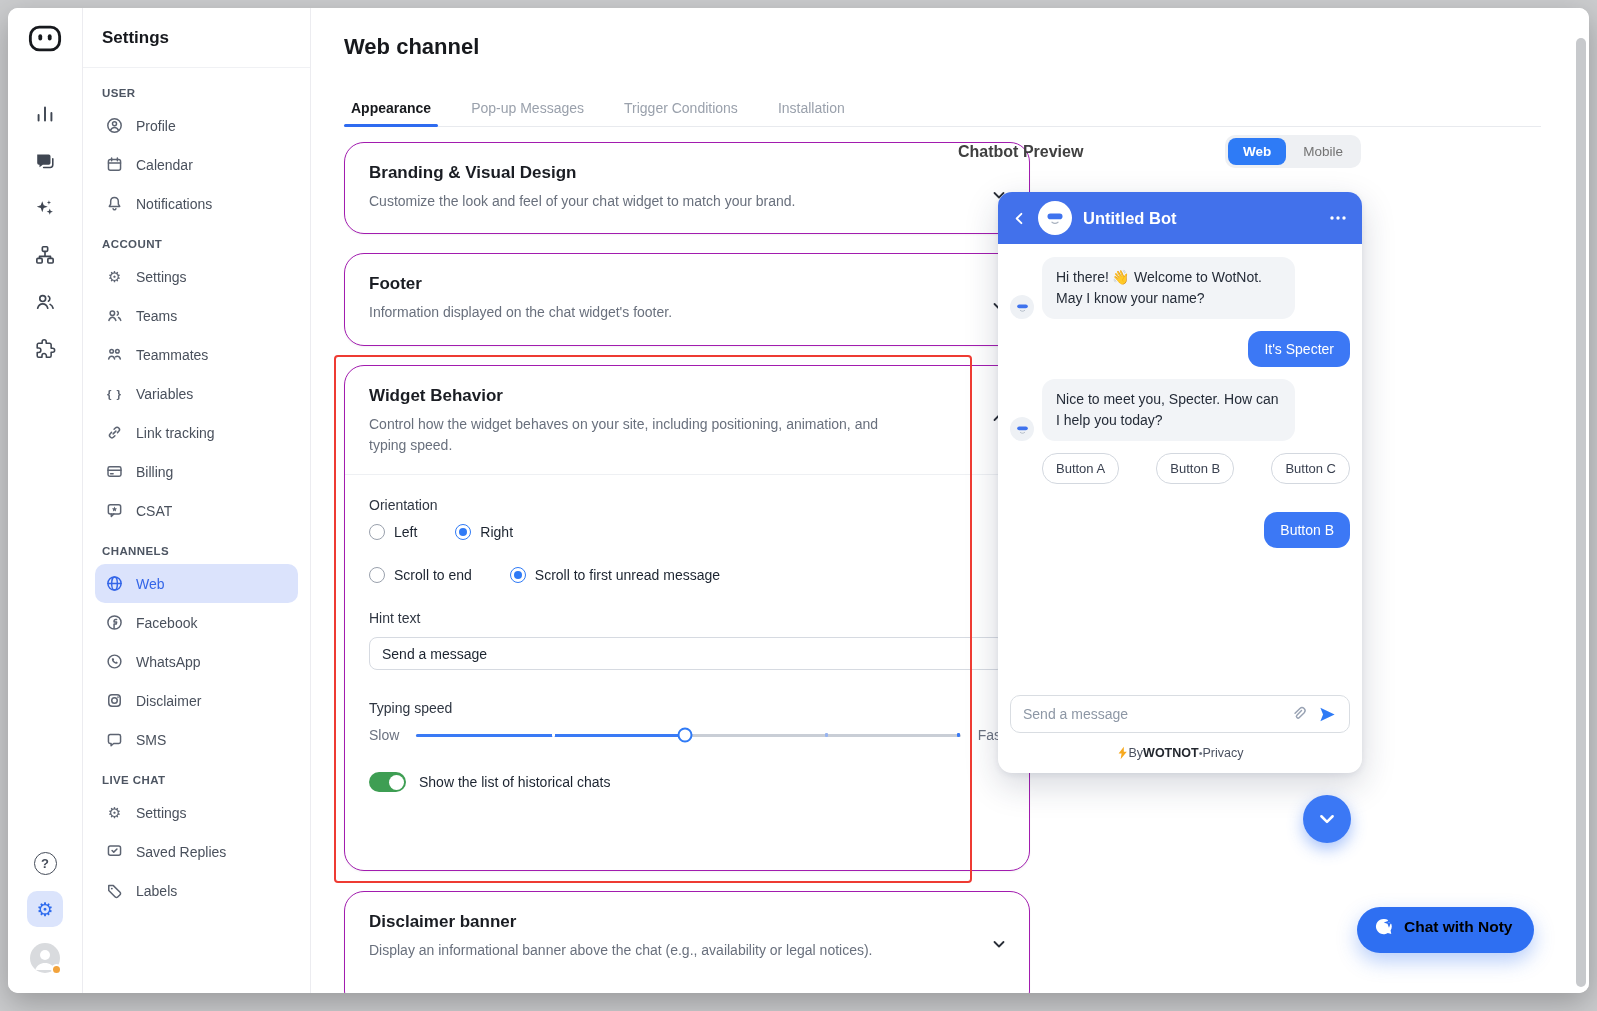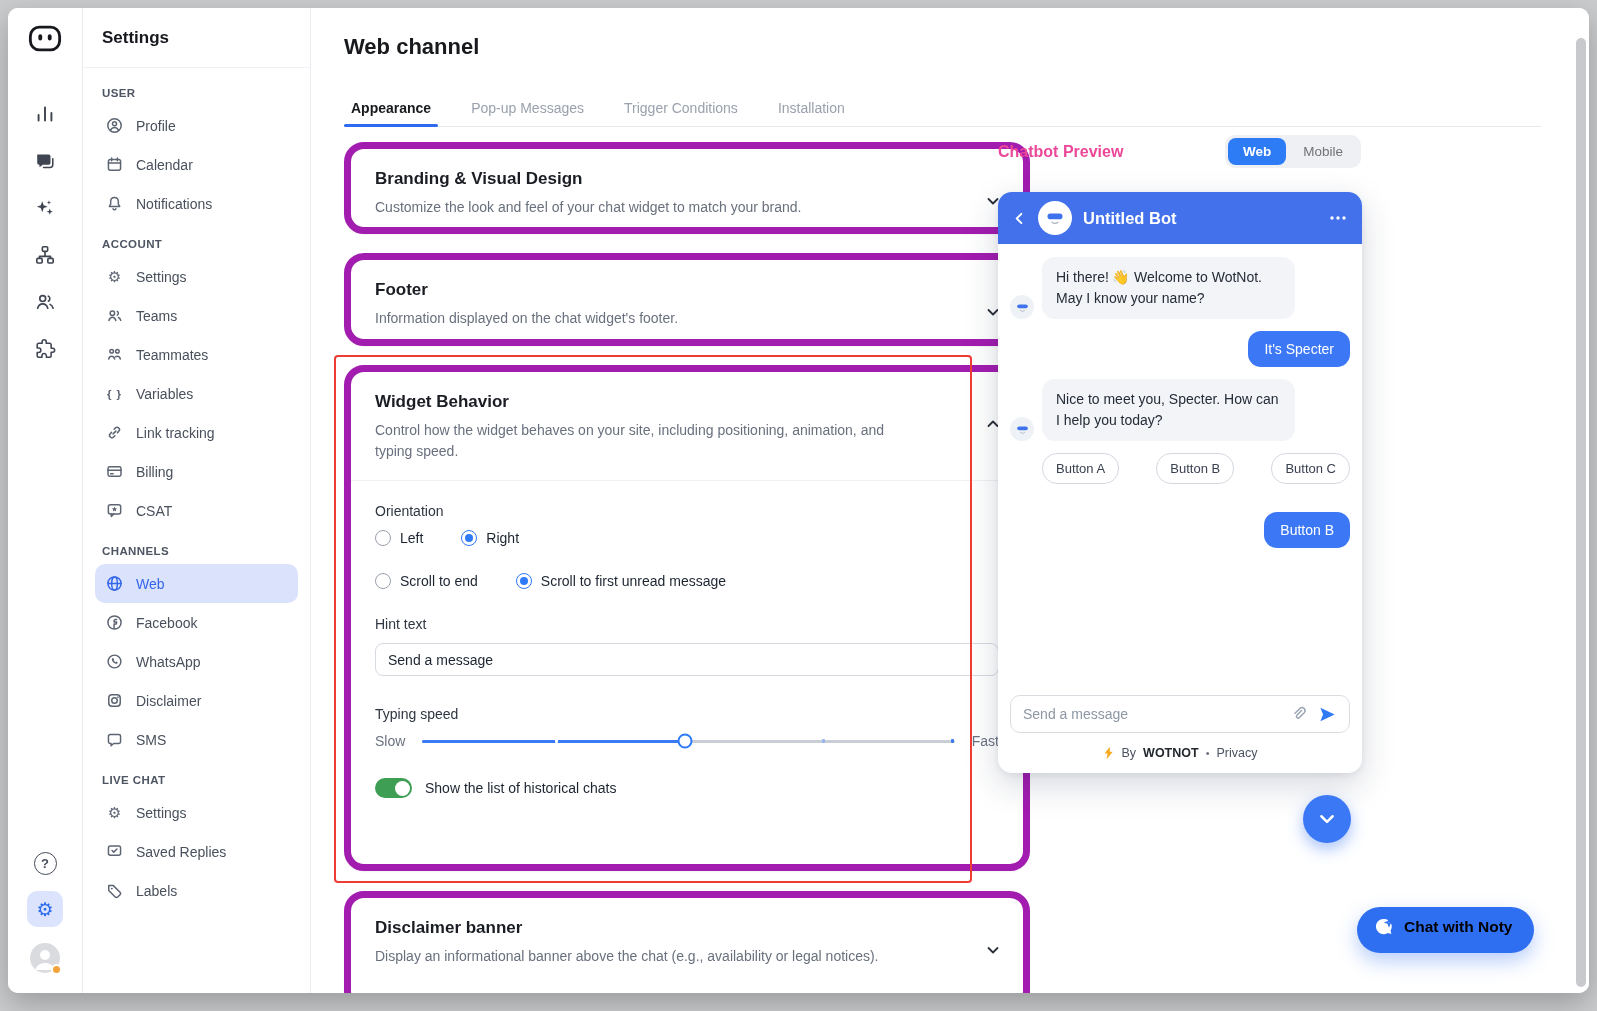--- a/index.html
+++ b/index.html
@@ -46,21 +46,21 @@
   .braces{font-size:11.5px;font-weight:700;letter-spacing:1px;}
 
   
   .content{position:absolute;left:304px;top:0;right:0;bottom:0;background:#fff;}
   .page-title{position:absolute;left:32px;top:26px;font-size:22px;font-weight:700;color:#17191d;}
   .tabs{position:absolute;left:32px;right:48px;top:82px;height:37px;border-bottom:1px solid #e8eaee;display:flex;gap:26px;}
   .tab{position:relative;display:flex;align-items:center;padding:0 7px;font-size:14px;color:#9aa1ac;cursor:pointer;}
   .tab.active{color:#17191d;font-weight:700;}
   .tab.active::after{content:"";position:absolute;left:0;right:0;bottom:-1px;height:3px;background:#2e6bf0;border-radius:2px;}
 
-  .card{position:absolute;left:32px;width:686px;background:#fff;border:7px solid #a21caf;border-radius:20px;
+  .card{position:absolute;left:32px;width:686px;background:#fff;border:1px solid #a21caf;border-radius:20px;
     box-shadow:0 1px 2px rgba(16,24,40,.05);overflow:hidden;}
   .card-head{padding:20px 24px;position:relative;}
   .card-title{font-size:17px;font-weight:700;color:#1a1d23;margin-bottom:8px;}
   .card-desc{font-size:14px;color:#69707d;line-height:1.5;max-width:522px;}
   .chev{position:absolute;right:22px;top:44px;cursor:pointer;}
 
   .red-box{position:absolute;left:22px;top:347px;width:638px;height:528px;border:2px solid #ee3b33;
     border-radius:4px;z-index:6;pointer-events:none;}
 
   .wb-divider{height:1px;background:#eef0f3;}
@@ -84,21 +84,21 @@
   .t75{left:75%;background:#98b4ef;}
   .t99{left:calc(100% - 4px);background:#3a7af5;}
   .knob{position:absolute;left:49.3%;top:50%;transform:translate(-50%,-50%);width:15px;height:15px;
     background:#fff;border:2.5px solid #2f7af6;border-radius:50%;cursor:pointer;}
   .tog-row{display:flex;align-items:center;gap:13px;margin-top:2px;}
   .tog{width:37px;height:20px;border-radius:11px;background:#3e9e53;position:relative;cursor:pointer;flex:0 0 37px;}
   .tog::after{content:"";position:absolute;right:2.5px;top:2.5px;width:15px;height:15px;background:#fff;border-radius:50%;}
   .tog-label{font-size:14px;color:#1c2430;}
 
   
-  .pv-heading{position:absolute;left:686px;top:135px;font-size:16px;font-weight:700;color:#ec4899;}
+  .pv-heading{position:absolute;left:646px;top:135px;font-size:16px;font-weight:700;color:#404040;}
   .segmented{position:absolute;left:913px;top:127px;height:33px;background:#eef0f3;border-radius:10px;
     display:flex;align-items:center;padding:3px;gap:2px;}
   .seg{padding:0 15px;height:27px;display:flex;align-items:center;font-size:13.5px;color:#737373;
     border-radius:8px;cursor:pointer;}
   .seg.active{background:#2e7bf6;color:#fff;font-weight:600;}
 
   .widget{position:absolute;left:686px;top:184px;width:364px;height:581px;background:#fff;border-radius:14px;
     box-shadow:0 12px 34px rgba(25,39,72,.18),0 2px 6px rgba(25,39,72,.08);
     display:flex;flex-direction:column;overflow:hidden;}
   .w-head{flex:0 0 52px;background:#4271eb;display:flex;align-items:center;padding:0 14px;gap:11px;color:#fff;}
@@ -116,21 +116,21 @@
     border-radius:13px;margin-bottom:12px;cursor:default;}
   .qreplies{display:flex;gap:6px;margin:0 0 12px 32px;justify-content:space-between;}
   .qr{border:1px solid #d3d8df;border-radius:15px;padding:7px 13px;font-size:13px;color:#3a4150;
     background:#fff;cursor:pointer;}
   .ubub.second{margin-top:16px;}
   .w-spacer{flex:1;}
   .w-input{flex:0 0 38px;border:1px solid #d9dde2;border-radius:10px;display:flex;align-items:center;
     padding:0 12px;gap:10px;}
   .w-in{border:none;outline:none;flex:1;font-size:14px;color:#1c2430;font-family:"Liberation Sans",sans-serif;background:transparent;}
   .w-in::placeholder{color:#8d97a5;}
-  .w-foot{flex:0 0 40px;display:flex;align-items:center;justify-content:center;gap:7px;
+  .w-foot{flex:0 0 40px;display:flex;align-items:center;justify-content:center;
     font-size:12.5px;color:#4a5160;text-align:right;}
   .w-brand{font-weight:700;color:#23272e;}
   .w-dot{color:#6b7280;font-size:11px;}
 
   .scroll-fab{position:absolute;left:991px;top:787px;width:48px;height:48px;border-radius:50%;
     background:#3b78f5;display:flex;align-items:center;justify-content:center;cursor:pointer;
     box-shadow:0 6px 16px rgba(59,120,245,.45);}
   .noty-fab{position:absolute;left:1045px;top:899px;height:46px;padding:0 21px 6px 16px;border-radius:23px;
     background:#2e6ff2;color:#000000;display:flex;align-items:center;gap:9px;font-size:15.5px;font-weight:700;
     cursor:pointer;box-shadow:0 8px 20px rgba(46,111,242,.35);}

